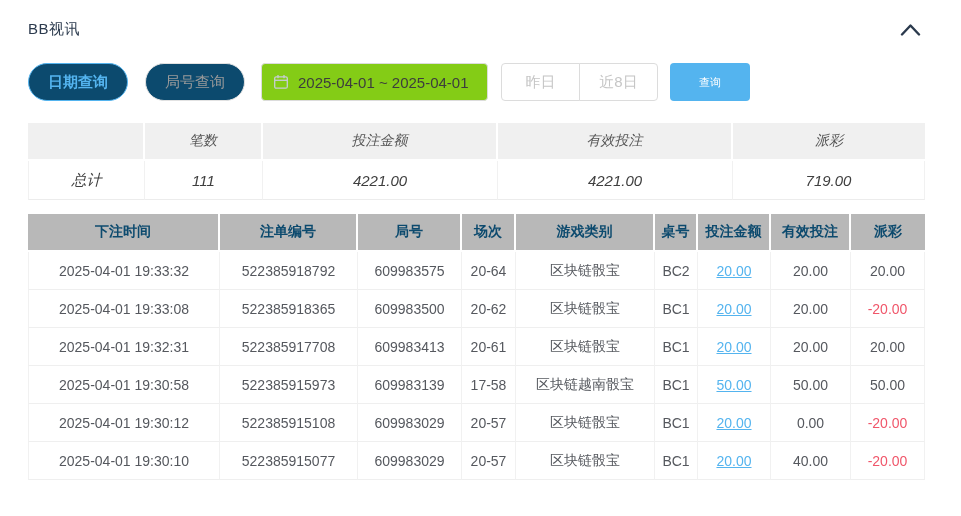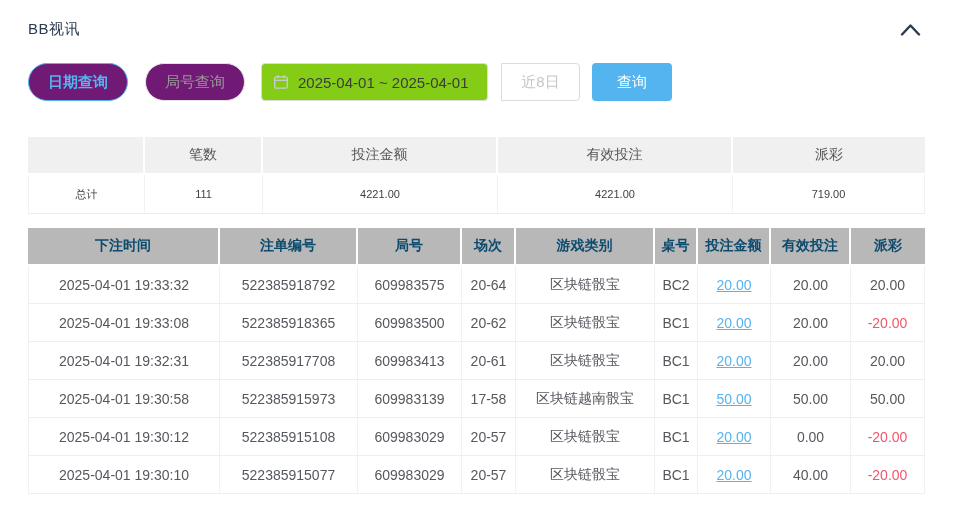--- a/index.html
+++ b/index.html
@@ -7,55 +7,55 @@
     font-family:"Liberation Sans","DejaVu Sans",sans-serif; }
 
   
   .panel-header { display:flex; align-items:center; justify-content:space-between;
     padding:20px 38px 0 28px; }
   .panel-title { font-size:15px; font-weight:normal; color:#2b3a4d; letter-spacing:.5px; }
   .collapse-btn { background:none; border:none; cursor:pointer; padding:2px; line-height:0; }
 
   
   .toolbar { display:flex; align-items:center; margin:24px 36px 0 28px; height:38px; }
-  .pill { height:38px; padding:0 19px; border-radius:19px; background:#701a75;
+  .pill { height:38px; padding:0 19px; border-radius:19px; background:#0c4a6e;
     border:1px solid #e2e2e2; color:#9a9a9a; font-size:15px; cursor:pointer;
     font-family:inherit; }
   .pill.active { border-color:#54b4ef; color:#54b4ef; font-weight:bold; }
   .pill + .pill { margin-left:17px; }
 
   .date-field { margin-left:16px; width:227px; height:38px; border:1px solid #dcdcdc;
     border-radius:4px; display:flex; align-items:center; padding:0 11px; cursor:pointer;
     background:#84cc16; }
   .date-field .cal { line-height:0; margin-right:9px; }
   .date-text { font-size:15px; color:#3d3d3d; white-space:nowrap; }
 
   .seg-group { display:flex; margin-left:13px; }
   .seg { width:79px; height:38px; background:#fff; border:1px solid #dcdcdc;
     color:#c6c6c6; font-size:15px; cursor:pointer; margin-left:-1px; position:relative;
     font-family:inherit; }
   .seg:first-child { margin-left:0; border-radius:4px 0 0 4px; }
   .seg:last-child { border-radius:0 4px 4px 0; }
   .seg.active { border-color:#54b4ef; color:#54b4ef; z-index:1; }
 
   .query-btn { margin-left:12px; width:80px; height:38px; background:#54b4ef;
-    border:none; border-radius:4px; color:#fff; font-size:15px; cursor:pointer;
+    border:none; border-radius:4px; color:#fff; font-size:11px; cursor:pointer;
     font-family:inherit; }
 
   
   table { border-collapse:separate; border-spacing:0; table-layout:fixed;
     width:897px; margin-left:28px; text-align:center; }
   td, th { overflow:hidden; white-space:nowrap; }
 
   
-  .summary-table { margin-top:36px; }
+  .summary-table { margin-top:22px;font-style:italic; }
   .summary-table th { height:38px; background:#f0f0f0; font-weight:normal;
     font-size:14px; color:#555; border-right:2px solid #fff; border-bottom:2px solid #fff; }
   .summary-table th:last-child { border-right:none; }
-  .summary-table td { height:39px; background:#fff; font-size:11px; color:#3f3f3f;
+  .summary-table td { height:39px; background:#fff; font-size:15px; color:#3f3f3f;
     border-right:1px solid #f1f1f1; border-bottom:1px solid #ececec; }
   .summary-table td:first-child { border-left:1px solid #f1f1f1; }
 
   
   .bet-table { margin-top:14px; }
   .bet-table th { height:38px; background:#b8b8b8; color:#0c4a6e; font-weight:bold;
     font-size:14px; border-right:2px solid #fff; border-bottom:2px solid #fff; }
   .bet-table th:last-child { border-right:none; }
   .bet-table td { height:38px; background:#fff; font-size:14px; color:#55585e;
     border-right:1px solid #f1f1f1; border-bottom:1px solid #efefef; }
@@ -87,20 +87,21 @@
         <rect x="1.7" y="2.8" width="12.6" height="11.4" rx="1.5" fill="none" stroke="#c8cdd5" stroke-width="1.3"></rect>
         <line x1="1.7" y1="6.3" x2="14.3" y2="6.3" stroke="#c8cdd5" stroke-width="1.3"></line>
         <line x1="5" y1="1" x2="5" y2="4.2" stroke="#c8cdd5" stroke-width="1.3"></line>
         <line x1="11" y1="1" x2="11" y2="4.2" stroke="#c8cdd5" stroke-width="1.3"></line>
       </svg>
     </span>
     <span class="date-text">2025-04-01 ~ 2025-04-01</span>
   </div>
 
   <div class="seg-group">
+    <button class="seg">昨日</button>
     <button class="seg">近8日</button>
   </div>
 
   <button class="query-btn">查询</button>
 </div>
 
 <table class="summary-table">
   <colgroup>
     <col style="width:117px">
       <col style="width:118px">

